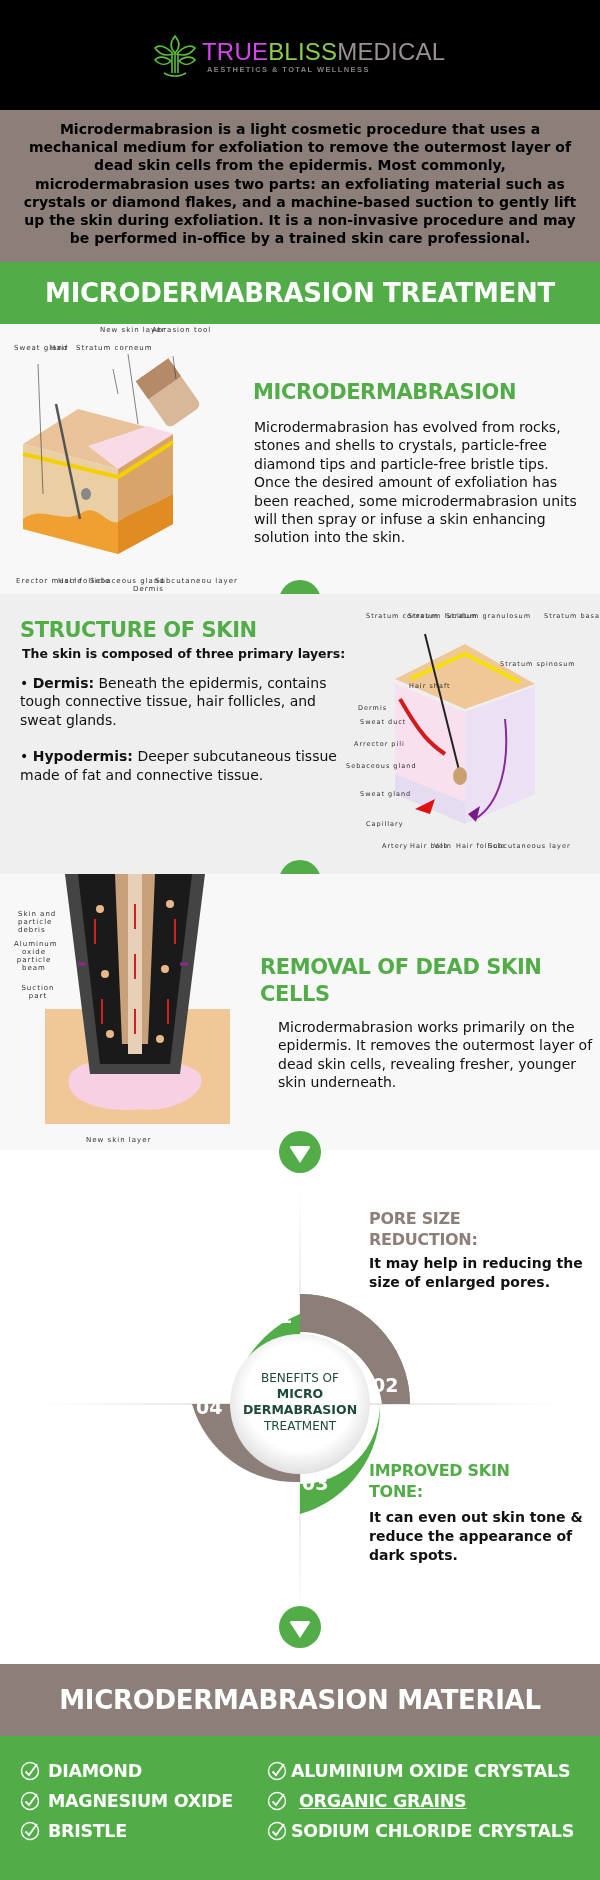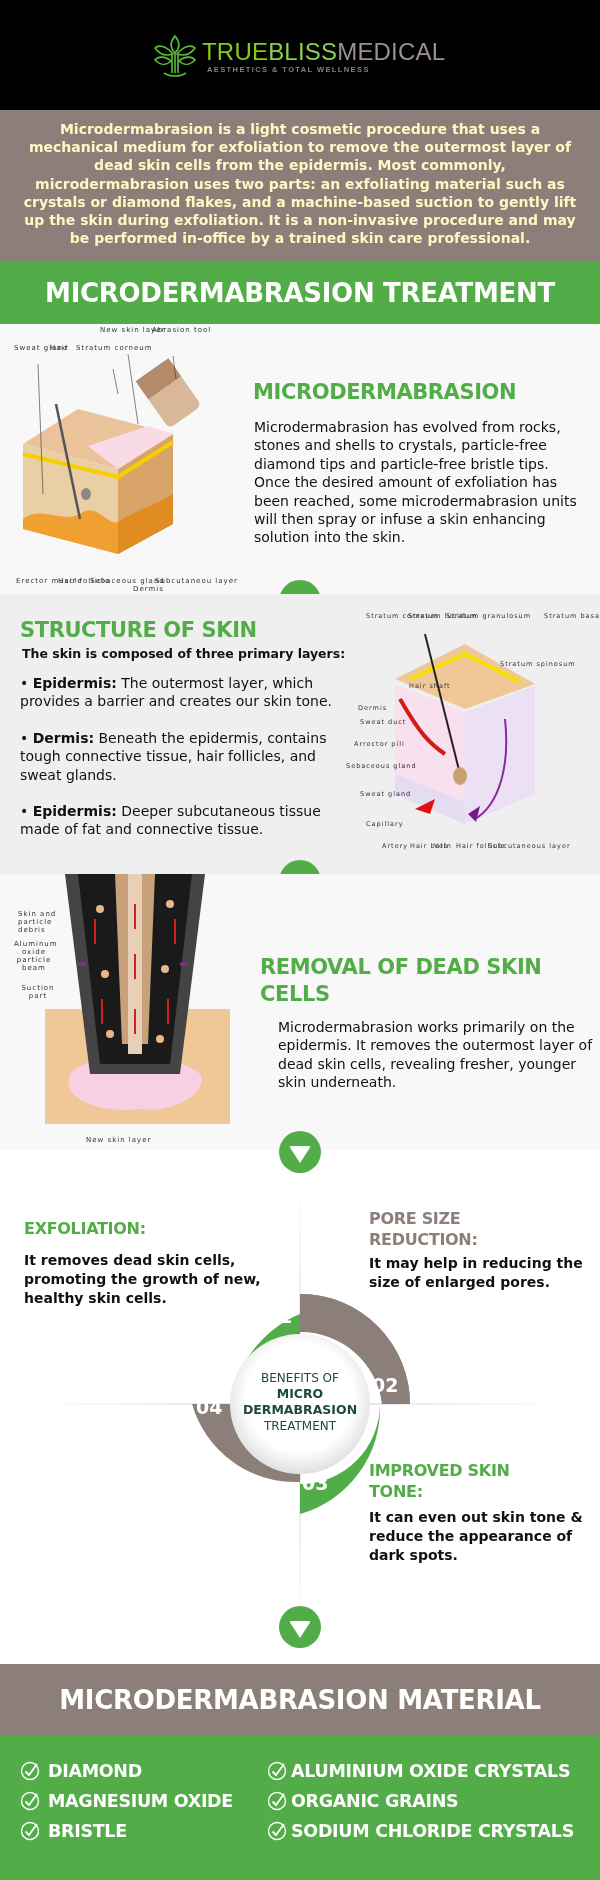--- a/index.html
+++ b/index.html
@@ -3,27 +3,27 @@
 <meta charset="utf-8">
 <style>
   * { box-sizing: border-box; margin: 0; padding: 0; }
   body { width: 600px; height: 1880px; background: #ffffff; font-family: "DejaVu Sans", sans-serif; overflow: hidden; position: relative; }
   .abs { position: absolute; }
 
   
   .header { left:0; top:0; width:600px; height:110px; background:#000; }
   .logo-icon { left:152px; top:33px; width:46px; height:46px; }
   .logo-title { left:202px; top:38px; font-family:"Liberation Sans", sans-serif; font-size:24px; letter-spacing:0.2px; white-space:nowrap; }
-  .logo-true { color:#84cc16; }
+  .logo-true { color:#d946ef; }
   .logo-bliss { color:#8ad04a; }
   .logo-med { color:#9a9190; }
   .logo-sub { left:207px; top:65px; font-family:"Liberation Sans", sans-serif; font-weight:bold; font-size:7.5px; letter-spacing:1.4px; color:#8a7f7c; white-space:nowrap; }
 
   
-  .intro { left:0; top:110px; width:600px; height:152px; background:#8c7f79; color:#fef9c3; font-weight:bold; font-size:14px; line-height:18.2px; text-align:center; padding:10px 18px 0 18px; }
+  .intro { left:0; top:110px; width:600px; height:152px; background:#8c7f79; color:#000000; font-weight:bold; font-size:14px; line-height:18.2px; text-align:center; padding:10px 18px 0 18px; }
 
   
   .green-bar { left:0; top:262px; width:600px; height:62px; background:#52ac48; color:#fff; font-weight:bold; font-size:26px; text-align:center; line-height:62px; letter-spacing:-0.3px; }
 
   
   .sec1 { left:0; top:324px; width:600px; height:270px; background:#f8f8f8; }
   .sec2 { left:0; top:594px; width:600px; height:280px; background:#efefef; }
   .sec3 { left:0; top:874px; width:600px; height:276px; background:#f8f8f8; }
 
   .h-green { color:#52ac48; font-weight:bold; font-size:21px; letter-spacing:-0.4px; }
@@ -110,23 +110,22 @@
   <div class="abs body-txt" style="left:254px;top:94px;width:335px;">Microdermabrasion has evolved from rocks, stones and shells to crystals, particle-free diamond tips and particle-free bristle tips. Once the desired amount of exfoliation has been reached, some microdermabrasion units will then spray or infuse a skin enhancing solution into the skin.</div>
 </div>
 <div class="abs down-btn" style="left:279px;top:580px;">
     <div class="tri"></div>
   </div>
 
 <div class="abs sec2">
   <div class="abs h-green" style="left:20px;top:24px;">STRUCTURE OF SKIN</div>
   <div class="abs" style="left:22px;top:52px;color:#111;font-weight:bold;font-size:12.5px;">The skin is composed of three primary layers:</div>
   <div class="abs" style="left:20px;top:80px;width:320px;">
-    <div class="body-txt" style="margin-bottom:18px;">• <b>Epidermis:</b> <span>The outermost layer, which provides a barrier and creates our skin tone.</span></div>
     <div class="body-txt" style="margin-bottom:18px;">• <b>Dermis:</b> <span>Beneath the epidermis, contains tough connective tissue, hair follicles, and sweat glands.</span></div>
-    <div class="body-txt">• <b>Epidermis:</b> <span>Deeper subcutaneous tissue made of fat and connective tissue.</span></div>
+    <div class="body-txt">• <b>Hypodermis:</b> <span>Deeper subcutaneous tissue made of fat and connective tissue.</span></div>
   </div>
 
   <svg class="abs" style="left:390px;top:30px;width:170px;height:220px;" viewBox="0 0 170 220">
     <polygon points="5,55 75,20 145,60 75,85" fill="#f0c898"></polygon>
     <path d="M20,55 L75,30 L130,58" stroke="#f5e000" stroke-width="4" fill="none"></path>
     <polygon points="5,60 75,88 75,200 5,170" fill="#f8e0ee"></polygon>
     <polygon points="75,88 145,62 145,170 75,200" fill="#ece0f4"></polygon>
     <polygon points="5,150 75,178 75,200 5,170" fill="#e4dcf0"></polygon>
     <path d="M10,75 C30,110 40,120 55,130" stroke="#d21c1c" stroke-width="4" fill="none"></path>
     <line x1="35" y1="10" x2="70" y2="150" stroke="#222" stroke-width="2"></line>
@@ -238,24 +237,20 @@
   <div class="abs" style="left:302px;top:320px;color:#fff;font-weight:bold;font-size:19px;">03</div>
   <div class="abs" style="left:196px;top:244px;color:#fff;font-weight:bold;font-size:19px;">04</div>
 
   <div class="abs" style="left:230px;top:218px;width:140px;text-align:center;color:#1e4a3a;line-height:16px;">
     <div style="font-size:12px;">BENEFITS OF</div>
     <div style="font-size:12.5px;font-weight:bold;">MICRO</div>
     <div style="font-size:12.5px;font-weight:bold;">DERMABRASION</div>
     <div style="font-size:12px;">TREATMENT</div>
   </div>
 
-  <div class="abs" style="left:24px;top:66px;width:240px;">
-    <div class="benefit-h green">EXFOLIATION:</div>
-    <div class="benefit-b" style="margin-top:12px;">It removes dead skin cells, promoting the growth of new, healthy skin cells.</div>
-  </div>
 
   <div class="abs" style="left:369px;top:56px;width:215px;">
     <div class="benefit-h brown" style="width:140px;">PORE SIZE REDUCTION:</div>
     <div class="benefit-b" style="margin-top:4px;">It may help in reducing the size of enlarged pores.</div>
   </div>
 
 
   <div class="abs" style="left:369px;top:308px;width:215px;">
     <div class="benefit-h green" style="width:160px;">IMPROVED SKIN TONE:</div>
     <div class="benefit-b" style="margin-top:6px;">It can even out skin tone &amp; reduce the appearance of dark spots.</div>
@@ -291,28 +286,28 @@
     </div>
   </div>
   <div class="abs" style="left:267px;top:20px;">
     <div class="mat-item" style="gap:4px;">
       <svg class="check" viewBox="0 0 20 20">
           <circle cx="10" cy="10" r="8.5" fill="none" stroke="#fff" stroke-width="1.4"></circle>
           <path d="M5.5 10.5 L9 14 L17 3" fill="none" stroke="#fff" stroke-width="1.8"></path>
         </svg>
       <span>ALUMINIUM OXIDE CRYSTALS</span>
     </div>
+    <div class="mat-item" style="gap:12px;text-decoration:underline;">
+      <svg class="check" viewBox="0 0 20 20">
+          <circle cx="10" cy="10" r="8.5" fill="none" stroke="#fff" stroke-width="1.4"></circle>
+          <path d="M5.5 10.5 L9 14 L17 3" fill="none" stroke="#fff" stroke-width="1.8"></path>
+        </svg>
+      <span>ORGANIC GRAINS</span>
+    </div>
     <div class="mat-item" style="gap:4px;">
       <svg class="check" viewBox="0 0 20 20">
           <circle cx="10" cy="10" r="8.5" fill="none" stroke="#fff" stroke-width="1.4"></circle>
           <path d="M5.5 10.5 L9 14 L17 3" fill="none" stroke="#fff" stroke-width="1.8"></path>
         </svg>
-      <span>ORGANIC GRAINS</span>
-    </div>
-    <div class="mat-item" style="gap:4px;">
-      <svg class="check" viewBox="0 0 20 20">
-          <circle cx="10" cy="10" r="8.5" fill="none" stroke="#fff" stroke-width="1.4"></circle>
-          <path d="M5.5 10.5 L9 14 L17 3" fill="none" stroke="#fff" stroke-width="1.8"></path>
-        </svg>
       <span>SODIUM CHLORIDE CRYSTALS</span>
     </div>
   </div>
 </div>
 
 </body></html>

